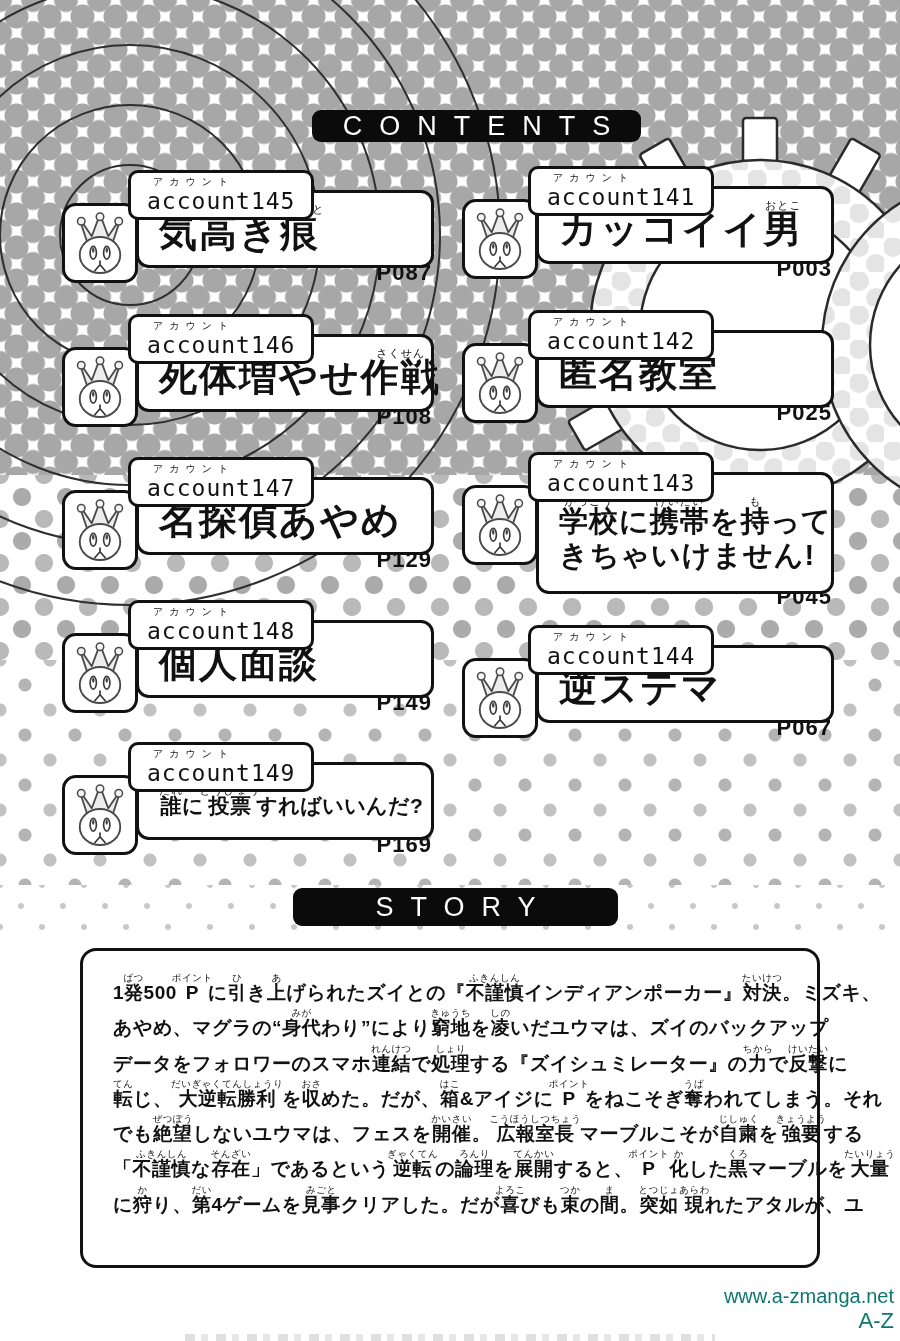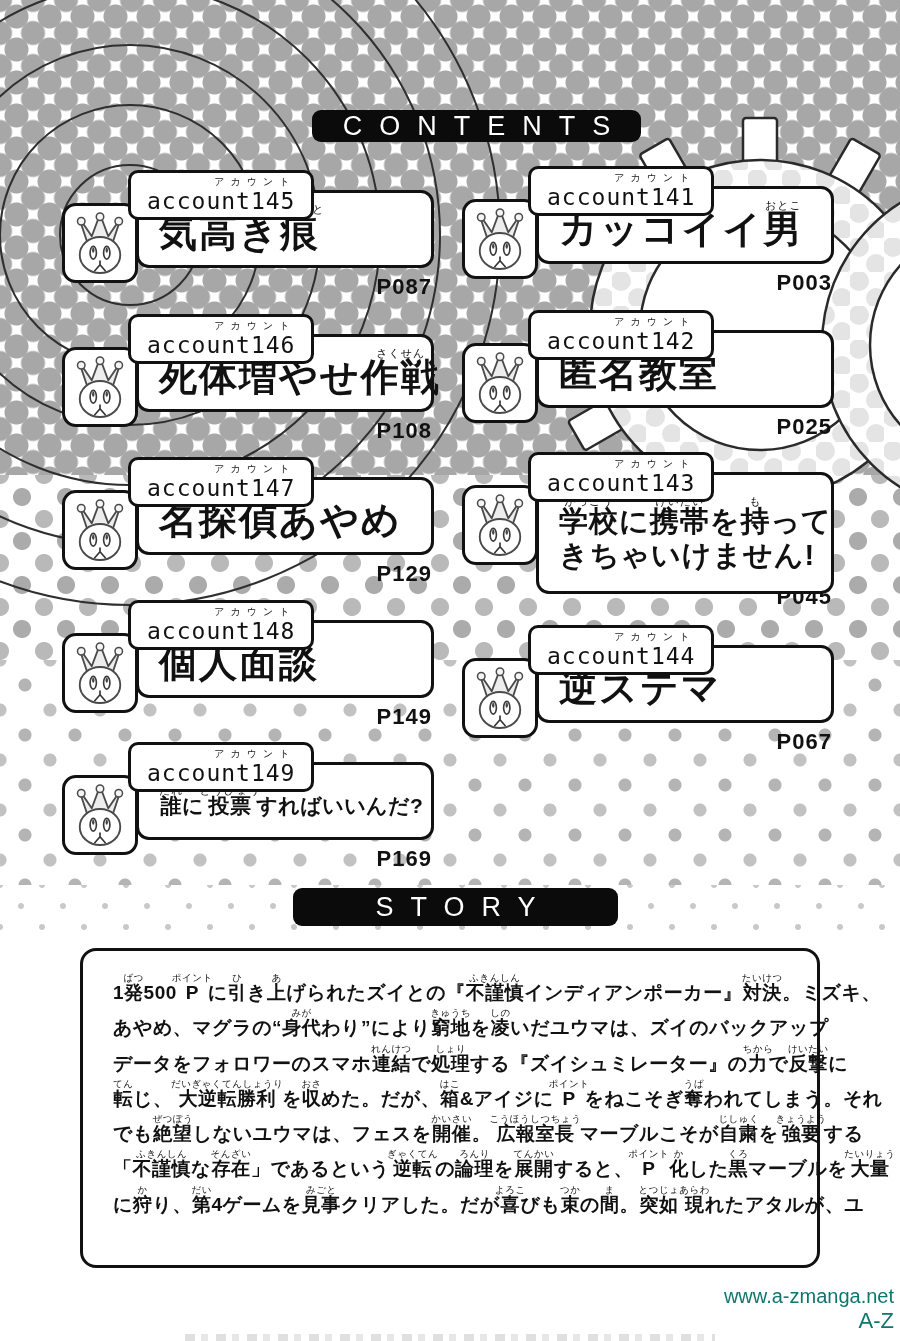--- a/index.html
+++ b/index.html
@@ -56,26 +56,26 @@
   .title rt{font-size:11px;font-weight:normal;letter-spacing:1px;}
   ruby{ruby-align:center;}
   .icon-box{
     position:absolute;left:0;top:33px;width:76px;height:80px;z-index:4;
     background:#fff;border:3px solid #111;border-radius:14px;
     display:flex;align-items:center;justify-content:center;box-sizing:border-box;
   }
   .account-box{
     position:absolute;left:66px;top:0;z-index:5;
     background:#fff;border:3px solid #111;border-radius:10px;
-    padding:2px 16px 4px;text-align:right;display:inline-block;
+    padding:2px 16px 4px;text-align:left;display:inline-block;
   }
   .acc-furi{font-size:10px;letter-spacing:6px;padding-left:6px;color:#222;}
   .acc-label{font-family:"DejaVu Sans Mono","Liberation Mono",monospace;
     font-size:23px;letter-spacing:1px;color:#111;line-height:1.05;}
-  .page-num{position:absolute;right:2px;top:104px;font-size:22px;font-weight:bold;letter-spacing:1px;}
+  .page-num{position:absolute;right:2px;top:90px;font-size:22px;font-weight:bold;letter-spacing:1px;}
   .p143 .page-num{top:132px;}
   
   .story-box{
     position:absolute;left:80px;top:948px;width:740px;height:320px;z-index:2;
     background:#fff;border:3px solid #111;border-radius:16px;
     padding:22px 24px 14px 30px;box-sizing:border-box;
   }
   .s-line{display:block;font-size:19px;font-weight:bold;letter-spacing:0.5px;
     white-space:nowrap;margin-bottom:5px;line-height:1.12;}
   .s-line rt{font-size:9.5px;font-weight:normal;text-align:center;}

